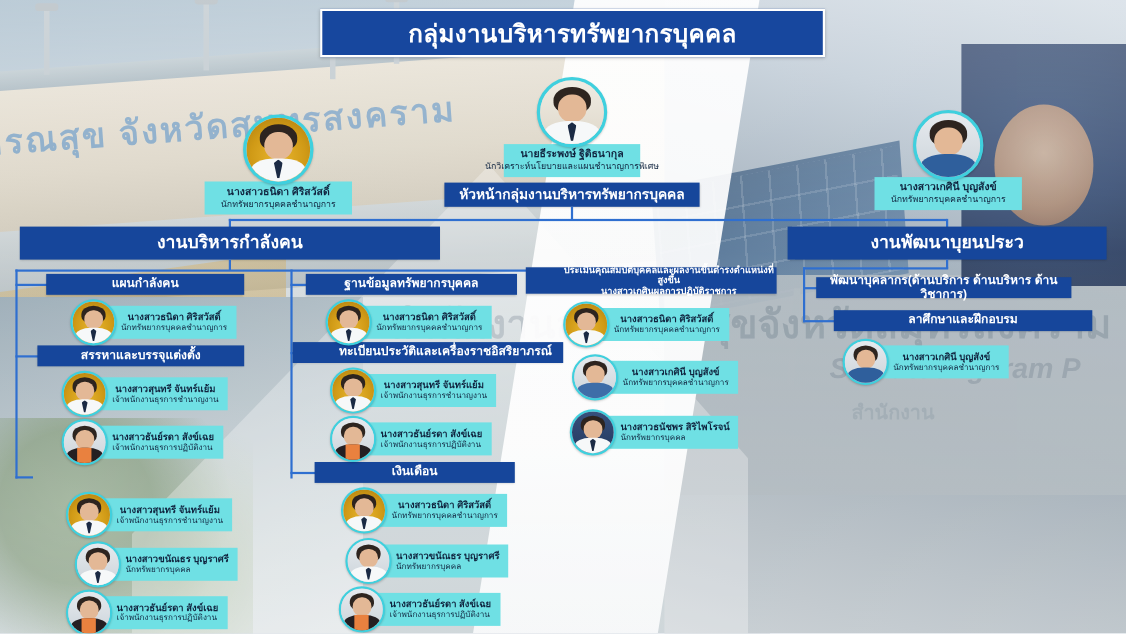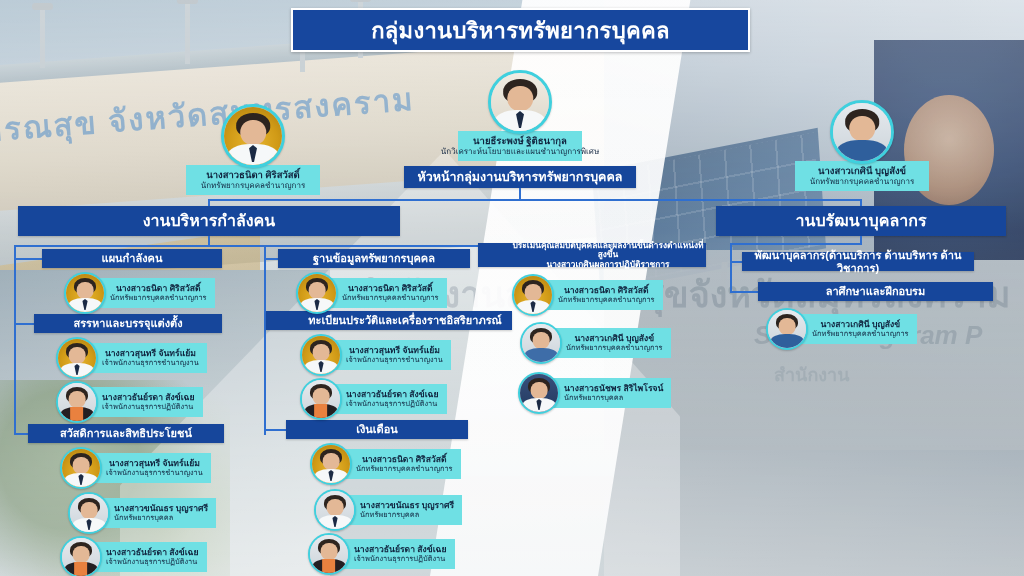--- a/index.html
+++ b/index.html
@@ -260,21 +260,21 @@
         <div class="po">นักทรัพยากรบุคคลชำนาญการ</div>
       </div>
     </div>
 
     <div class="ln lnv" style="left:519px;top:188px;height:12px;"></div>
     <div class="ln lnh" style="left:208px;top:199px;width:653px;"></div>
     <div class="ln lnv" style="left:208px;top:199px;height:8px;"></div>
     <div class="ln lnv" style="left:860px;top:199px;height:8px;"></div>
 
     <div class="navy-bar sec-left">งานบริหารกำลังคน</div>
-    <div class="navy-bar sec-right">านบรัฒนาบุคลากร</div>
+    <div class="navy-bar sec-right">งานพัฒนาบุยนประว</div>
 
     <div class="ln lnv" style="left:208px;top:236px;height:10px;"></div>
     <div class="ln lnh" style="left:14px;top:245px;width:560px;"></div>
     <div class="ln lnv" style="left:14px;top:245px;height:190px;"></div>
     <div class="ln lnh" style="left:14px;top:258px;width:30px;"></div>
     <div class="ln lnh" style="left:14px;top:323px;width:22px;"></div>
     <div class="ln lnh" style="left:14px;top:433px;width:16px;"></div>
     <div class="ln lnv" style="left:264px;top:245px;height:190px;"></div>
     <div class="ln lnh" style="left:264px;top:258px;width:16px;"></div>
     <div class="ln lnh" style="left:264px;top:320px;width:4px;"></div>
@@ -320,21 +320,20 @@
           <div class="hair"></div>
           <div class="head"></div>
           <div class="body"></div>
         </div>
       <div class="chip">
         <div class="nm">นางสาวธันย์รดา  สังข์เฉย</div>
         <div class="po">เจ้าพนักงานธุรการปฏิบัติงาน</div>
       </div>
     </div>
 
-    <div class="navy-bar sub-bar sb-welfare">สวัสดิการและสิทธิประโยชน์</div>
     <div class="person" style="left:60px;top:447px;">
       <div class="ava bg-gold u-white">
           <div class="sky"></div>
           <div class="hair"></div>
           <div class="head"></div>
           <div class="body"></div>
         </div>
       <div class="chip">
         <div class="nm">นางสาวสุนทรี  จันทร์แย้ม</div>
         <div class="po">เจ้าพนักงานธุรการชำนาญงาน</div>

